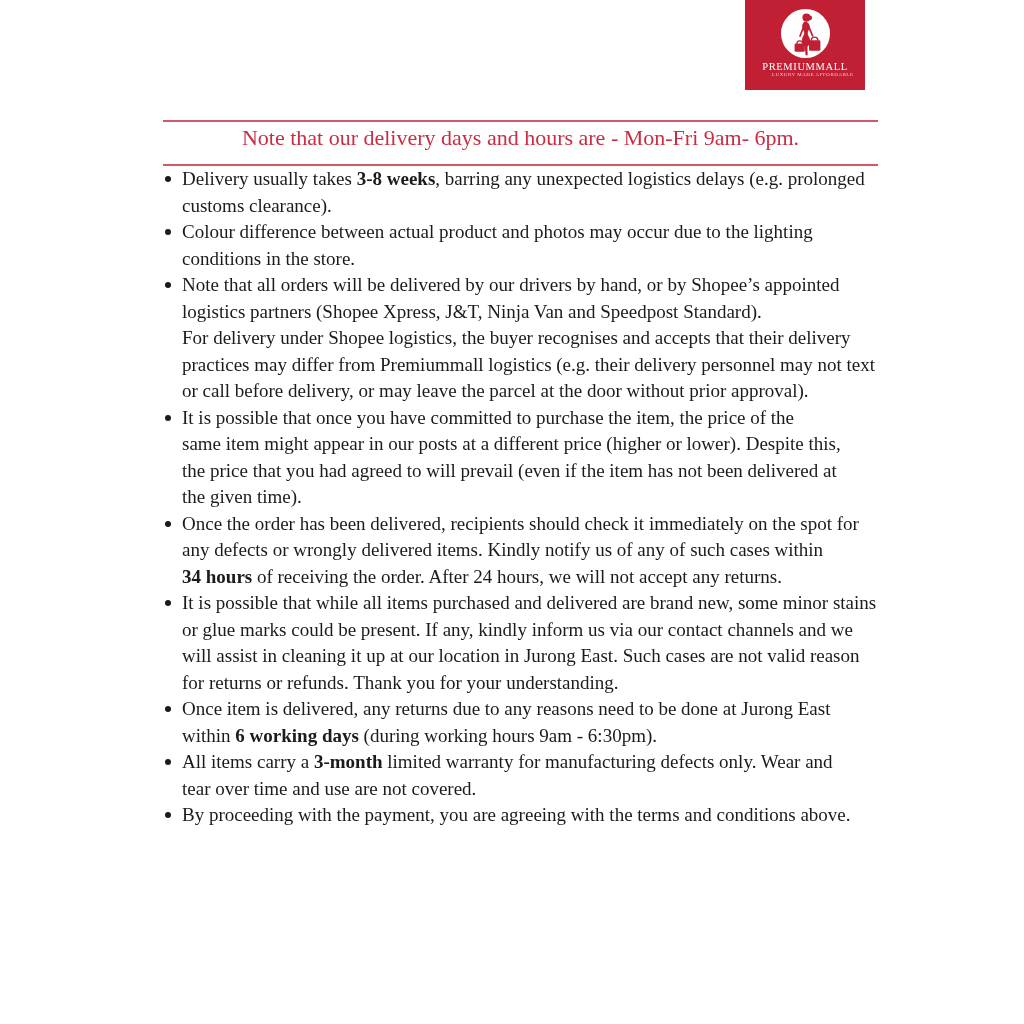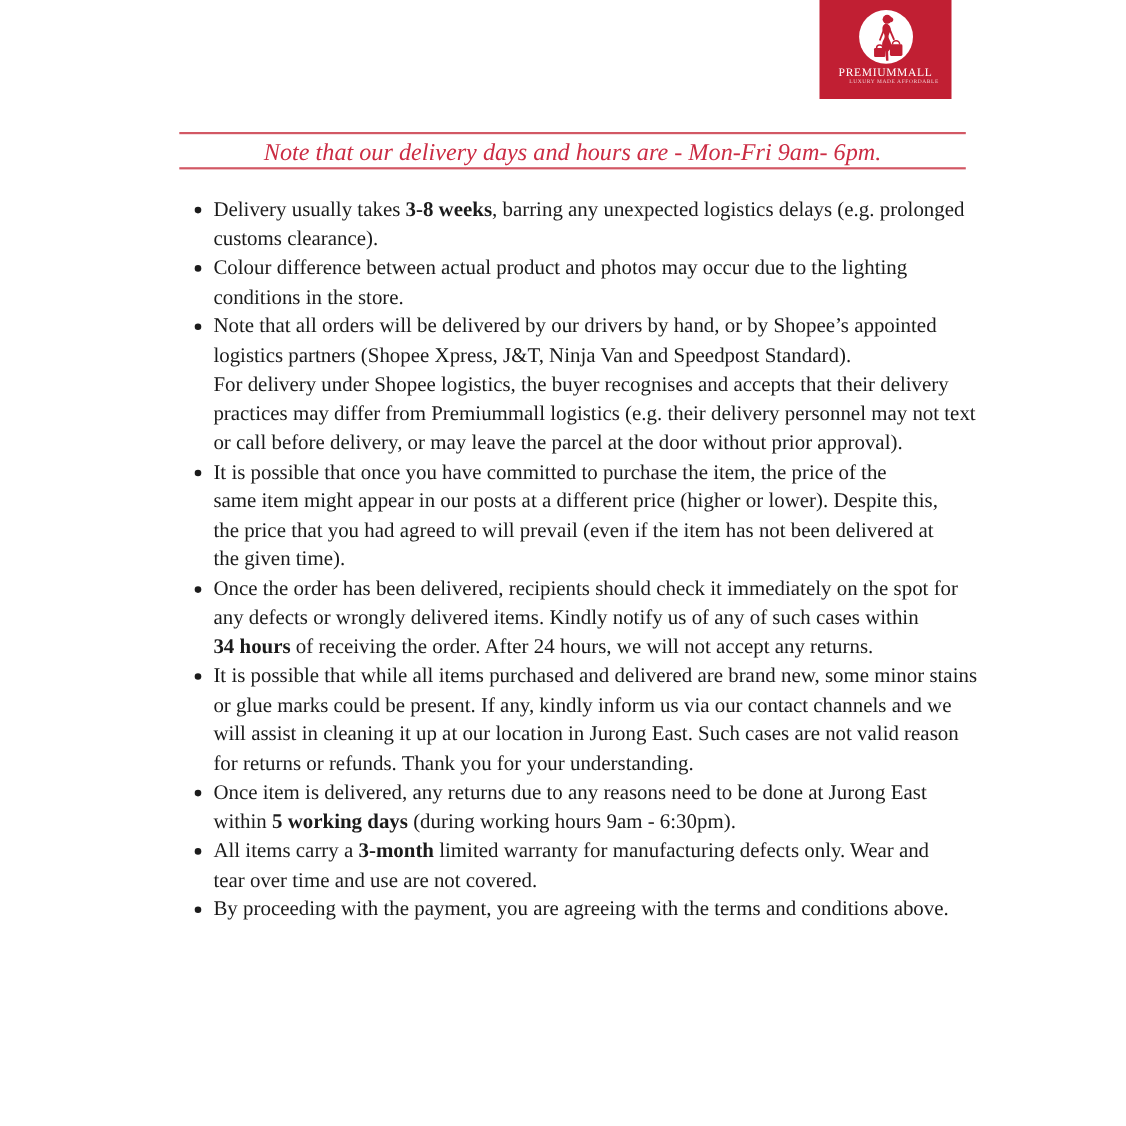--- a/index.html
+++ b/index.html
@@ -31,27 +31,27 @@
   }
   
   .doc-title{
     position:absolute;top:69px;left:0;width:1024px;text-align:center;
     font-size:30px;font-weight:bold;line-height:32px;color:#111;
   }
   
   .note-band{
     position:absolute;top:120px;left:163px;width:715px;
     border-top:2px solid var(--rule-red);border-bottom:2px solid var(--rule-red);
-    padding:4px 0 2px;text-align:center;
-    font-style:italic;font-size:22px;line-height:24px;color:var(--note-red);
+    padding:4px 0 14px;text-align:center;
+    font-size:22px;line-height:24px;color:var(--note-red);
   }
   
   .terms{position:absolute;top:162px;left:0;width:1024px;}
   .terms ul{
-    margin:16px;padding:0 0 0 178px;list-style:none;width:740px;
+    margin:4px;padding:0 0 0 178px;list-style:none;width:740px;
     font-size:19px;line-height:26.5px;
   }
   .terms li{
     position:relative;white-space:pre-line;
   }
   .terms li::before{
     content:"";position:absolute;left:-17px;top:10px;
     width:6px;height:6px;border-radius:50%;background:var(--body-text);
   }
   .terms b{font-weight:bold;}
@@ -102,20 +102,20 @@
 the price that you had agreed to will prevail (even if the item has not been delivered at
 the given time).</span></li>
         <li><span>Once the order has been delivered, recipients should check it immediately on the spot for
 any defects or wrongly delivered items. Kindly notify us of any of such cases within
 </span><b>34 hours</b><span> of receiving the order. After 24 hours, we will not accept any returns.</span></li>
         <li><span>It is possible that while all items purchased and delivered are brand new, some minor stains
 or glue marks could be present. If any, kindly inform us via our contact channels and we
 will assist in cleaning it up at our location in Jurong East. Such cases are not valid reason
 for returns or refunds. Thank you for your understanding.</span></li>
         <li><span>Once item is delivered, any returns due to any reasons need to be done at Jurong East
-within </span><b>5 working days</b><span> (during working hours 9am - 6:30pm).</span></li>
+within </span><b>6 working days</b><span> (during working hours 9am - 6:30pm).</span></li>
         <li><span>All items carry a </span><b>3-month</b><span> limited warranty for manufacturing defects only. Wear and
 tear over time and use are not covered.</span></li>
         <li><span>By proceeding with the payment, you are agreeing with the terms and conditions above.</span></li>
       </ul>
   </div>
 
 </div>
 
 </body></html>

